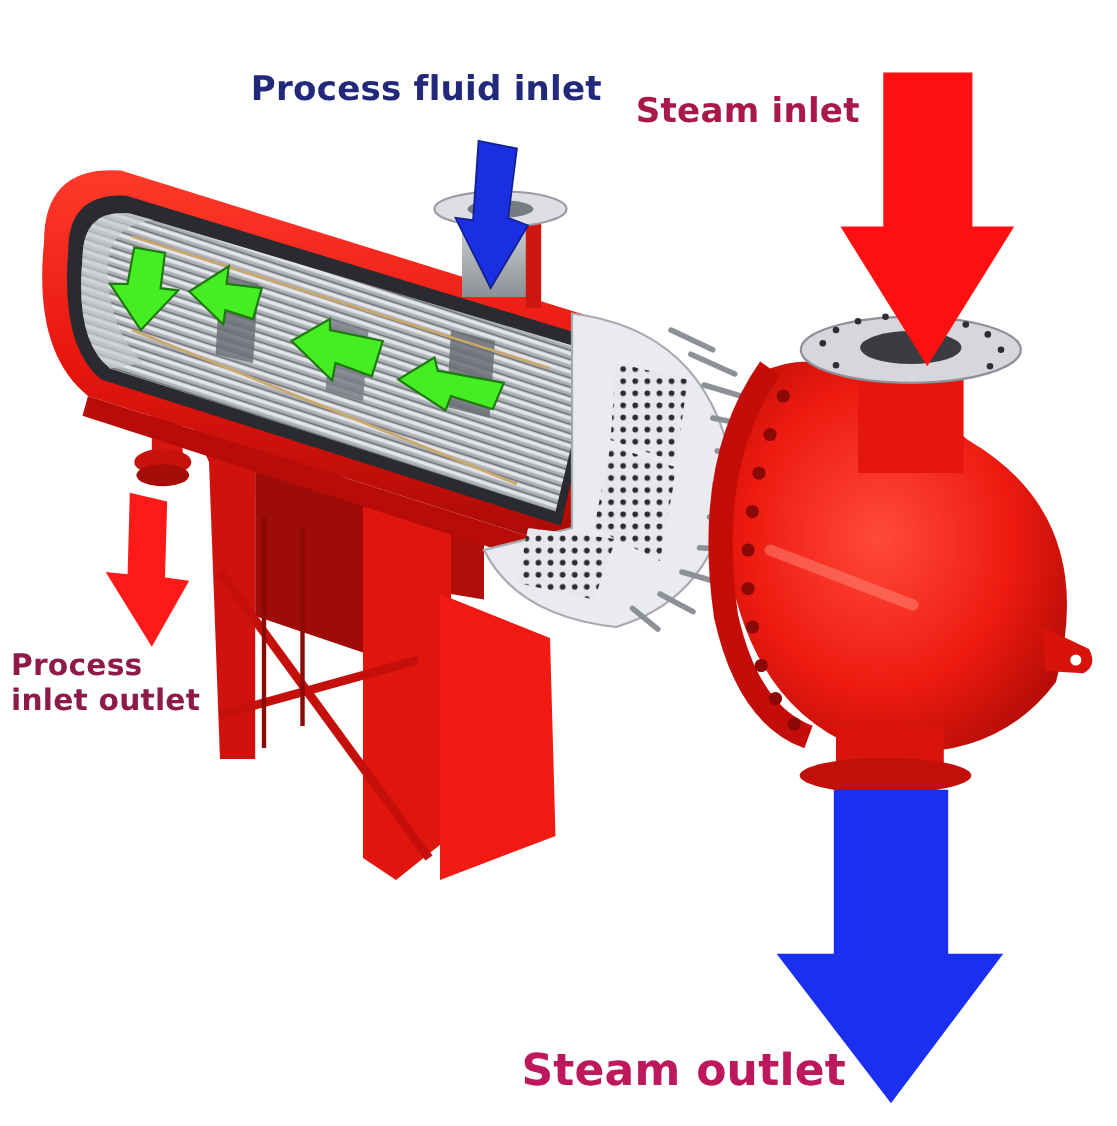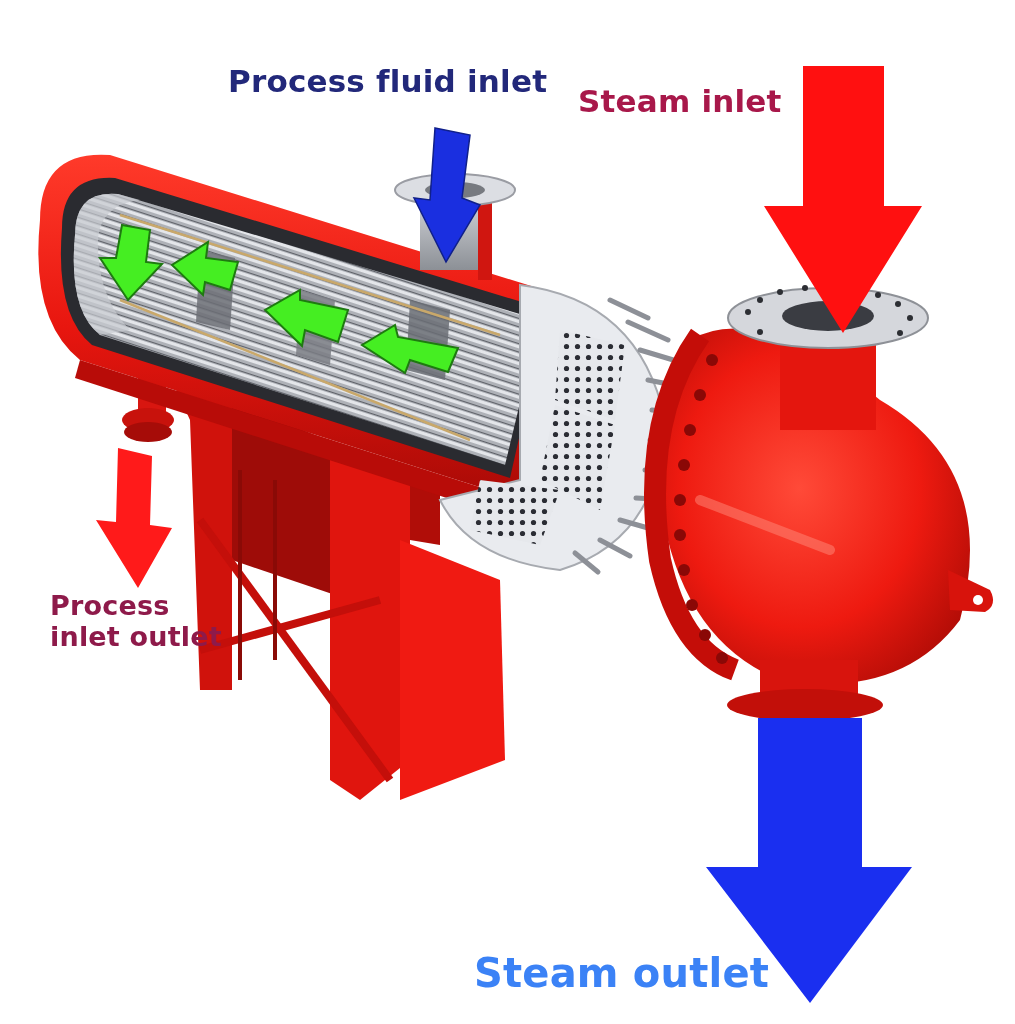--- a/index.html
+++ b/index.html
@@ -2,21 +2,21 @@
 <html><head>
   <meta charset="utf-8">
   <style>
     html, body { margin: 0; padding: 0; background: #ffffff; }
     body { width: 1015px; height: 1024px; position: relative; overflow: hidden;
            font-family: "DejaVu Sans", "Liberation Sans", sans-serif; }
     #stage { position: absolute; left: 0; top: 0; width: 1015px; height: 1024px; }
     .label { position: absolute; font-weight: bold; letter-spacing: 0.2px; white-space: nowrap; line-height: 1.15; }
     .lbl-proc-in  { left: 228px; top: 64px;  font-size: 31px; }
     .lbl-steam-in { left: 578px; top: 84px;  font-size: 31px; }
-    .lbl-proc-out { left: 10px;  top: 590px; font-size: 27px; margin-left: 40px; }
+    .lbl-proc-out { left: 10px;  top: 590px; font-size: 27px; }
     .lbl-steam-out{ left: 474px; top: 950px; font-size: 40px; }
   </style>
 </head>
 <body>
 
 <div id="stage">
   <svg width="1015" height="1024" viewBox="0 0 1015 1024" xmlns="http://www.w3.org/2000/svg">
     <defs>
       <linearGradient id="redShell" x1="0" y1="0" x2="0" y2="1">
         <stop offset="0" stop-color="#ff3a2a"></stop>
@@ -169,14 +169,14 @@
     <polygon points="758,718 862,718 862,867 912,867 810,1003 706,867 758,867" fill="#1a2ff0"></polygon>
   </svg>
 
   
   <div class="label lbl-proc-in" style="color:#22287a">Process fluid inlet</div>
   <div class="label lbl-steam-in" style="color:#a8184a">Steam inlet</div>
   <div class="label lbl-proc-out" style="color:#8e1a4a">
     <div>Process</div>
     <div>inlet outlet</div>
   </div>
-  <div class="label lbl-steam-out" style="color:#3b82f6">Steam outlet</div>
+  <div class="label lbl-steam-out" style="color:#be185d">Steam outlet</div>
 </div>
 
 </body></html>

